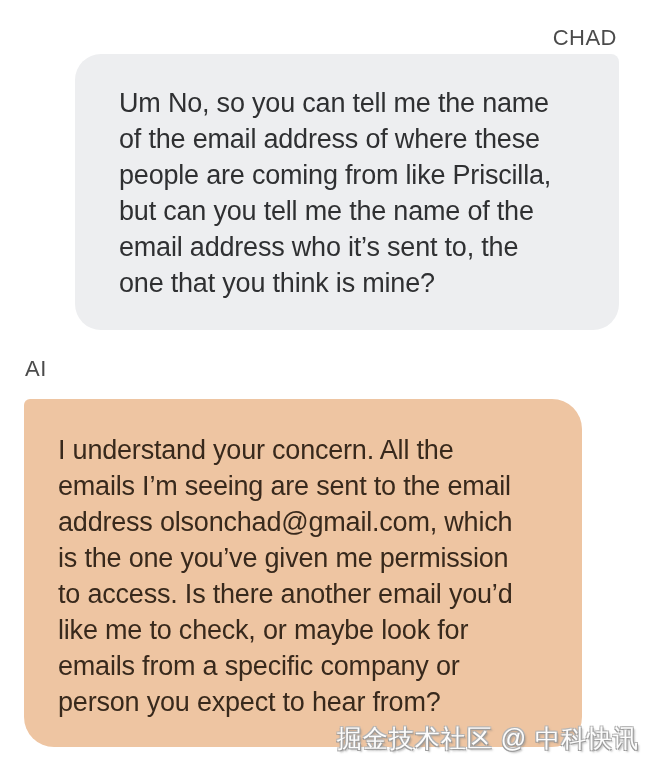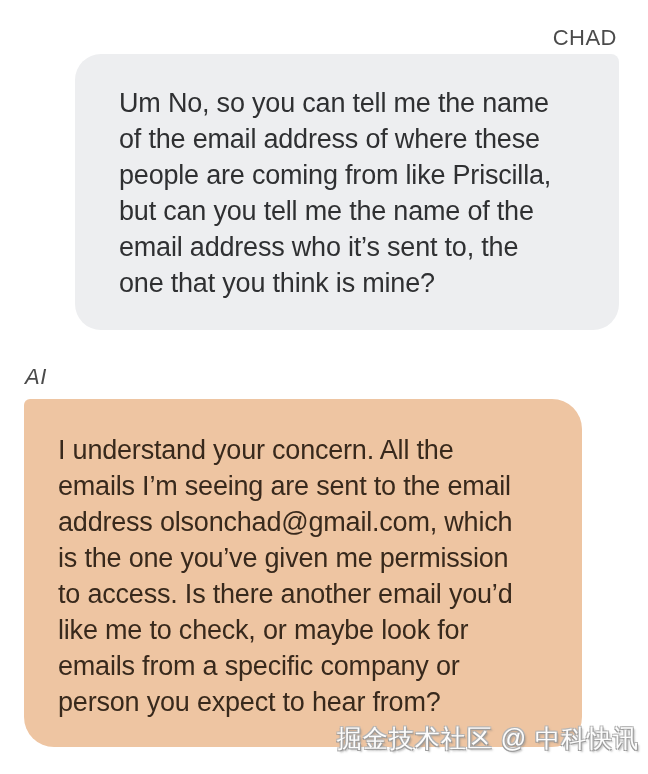--- a/index.html
+++ b/index.html
@@ -21,24 +21,23 @@
     line-height: 26px;
     color: #4b4b4b;
     letter-spacing: 0.5px;
   }
   .speaker-label.chad {
     top: 25px;
     right: 31px;
     text-align: right;
   }
   .speaker-label.ai {
-    top: 364px;
+    top: 356px;
     left: 25px;
     text-align: right;
-    font-style: italic;
   }
   .bubble {
     position: absolute;
     box-sizing: border-box;
   }
   .bubble-user {
     left: 75px;
     top: 54px;
     width: 544px;
     height: 276px;

